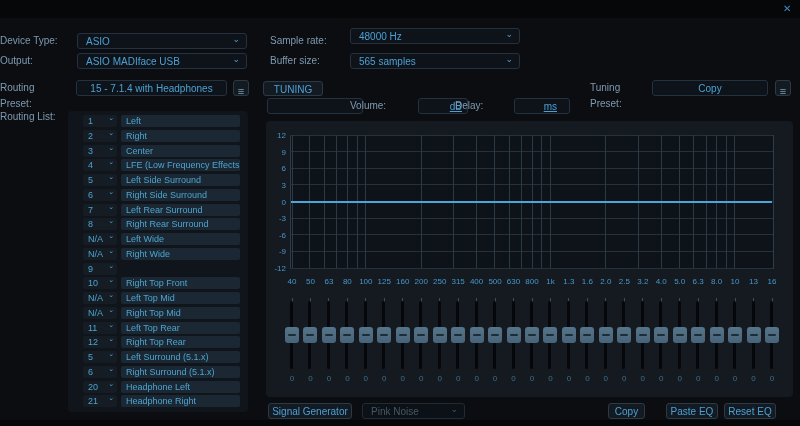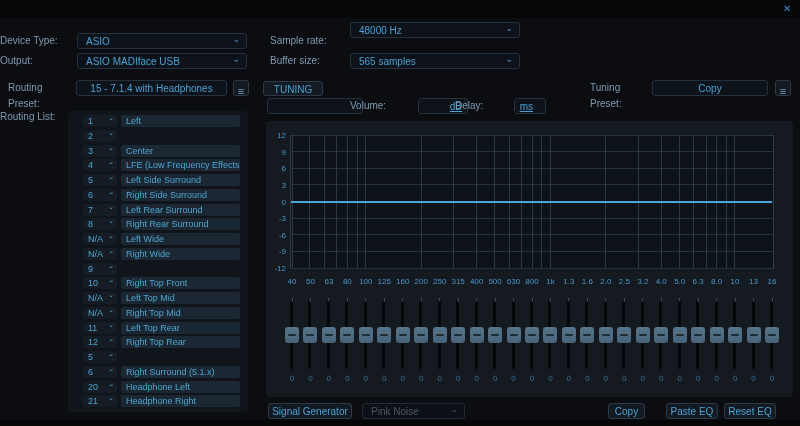--- a/index.html
+++ b/index.html
@@ -53,37 +53,37 @@
   <div class="titlebar">
     <span class="close">✕</span>
   </div>
 
   <span class="lbl" style="left:0;top:33px;width:67px">Device Type:</span>
   <div class="dd" style="left:77px;top:33px;width:170px">
     <span class="ddv">ASIO</span>
     <span class="chev">⌄</span>
   </div>
   <span class="lbl" style="left:270px;top:33px;width:68px">Sample rate:</span>
-  <div class="dd" style="left:350px;top:22px;width:170px">
+  <div class="dd" style="left:350px;top:28px;width:170px">
     <span class="ddv">48000 Hz</span>
     <span class="chev">⌄</span>
   </div>
 
   <span class="lbl" style="left:0;top:53px;width:67px">Output:</span>
   <div class="dd" style="left:77px;top:53px;width:170px">
     <span class="ddv">ASIO MADIface USB</span>
     <span class="chev">⌄</span>
   </div>
   <span class="lbl" style="left:270px;top:53px;width:68px">Buffer size:</span>
   <div class="dd" style="left:350px;top:53px;width:170px">
     <span class="ddv">565 samples</span>
     <span class="chev">⌄</span>
   </div>
 
-  <span class="lbl" style="left:8px;top:80px;width:62px">Routing Preset:</span>
+  <span class="lbl" style="left:0;top:80px;width:62px">Routing Preset:</span>
   <div class="field center" style="left:76px;top:80px;width:151px">
     <span>15 - 7.1.4 with Headphones</span>
   </div>
   <div class="menubtn" style="left:233px;top:80px">
     <span class="menuicon">≡</span>
   </div>
   <div class="btn" style="left:263px;top:81px;width:60px;height:15px">TUNING OFF</div>
   <span class="lbl" style="left:590px;top:80px;width:58px">Tuning Preset:</span>
   <div class="field center" style="left:652px;top:80px;width:116px">
     <span>Copy</span>
@@ -93,39 +93,40 @@
   </div>
 
   <div class="field" style="left:267px;top:98px;width:96px">
     <span></span>
   </div>
   <span class="lbl" style="left:350px;top:98px;width:60px">Volume:</span>
   <div class="field right" style="left:418px;top:98px;width:50px;padding-right:5px">
     <span></span><span class="unit">dB</span>
   </div>
   <span class="lbl" style="left:455px;top:98px;width:55px">Delay:</span>
-  <div class="field right" style="left:514px;top:98px;width:32px;padding-right:12px">
+  <div class="field right" style="left:514px;top:98px;width:56px;padding-right:12px">
     <span></span><span class="unit">ms</span>
   </div>
 
   <span class="lbl" style="left:0;top:109px;width:60px">Routing List:</span>
   <div class="rpanel">
     <div>
         <div class="rrow" style="top: 4px;">
           <div class="numbox">
             <span class="numtxt">1</span>
             <span class="numchev">⌄</span>
           </div>
           <div class="namefield">Left</div>
         </div>
         <div class="rrow" style="top: 18.75px;">
           <div class="numbox">
             <span class="numtxt">2</span>
             <span class="numchev">⌄</span>
           </div>
+          <div class="namefield">Right</div>
         </div>
         <div class="rrow" style="top: 33.5px;">
           <div class="numbox">
             <span class="numtxt">3</span>
             <span class="numchev">⌄</span>
           </div>
           <div class="namefield">Center</div>
         </div>
         <div class="rrow" style="top: 48.25px;">
           <div class="numbox">
@@ -215,20 +216,21 @@
             <span class="numtxt">12</span>
             <span class="numchev">⌄</span>
           </div>
           <div class="namefield">Right Top Rear</div>
         </div>
         <div class="rrow" style="top: 240px;">
           <div class="numbox">
             <span class="numtxt">5</span>
             <span class="numchev">⌄</span>
           </div>
+          <div class="namefield">Left Surround (5.1.x)</div>
         </div>
         <div class="rrow" style="top: 254.75px;">
           <div class="numbox">
             <span class="numtxt">6</span>
             <span class="numchev">⌄</span>
           </div>
           <div class="namefield">Right Surround (5.1.x)</div>
         </div>
         <div class="rrow" style="top: 269.5px;">
           <div class="numbox">

